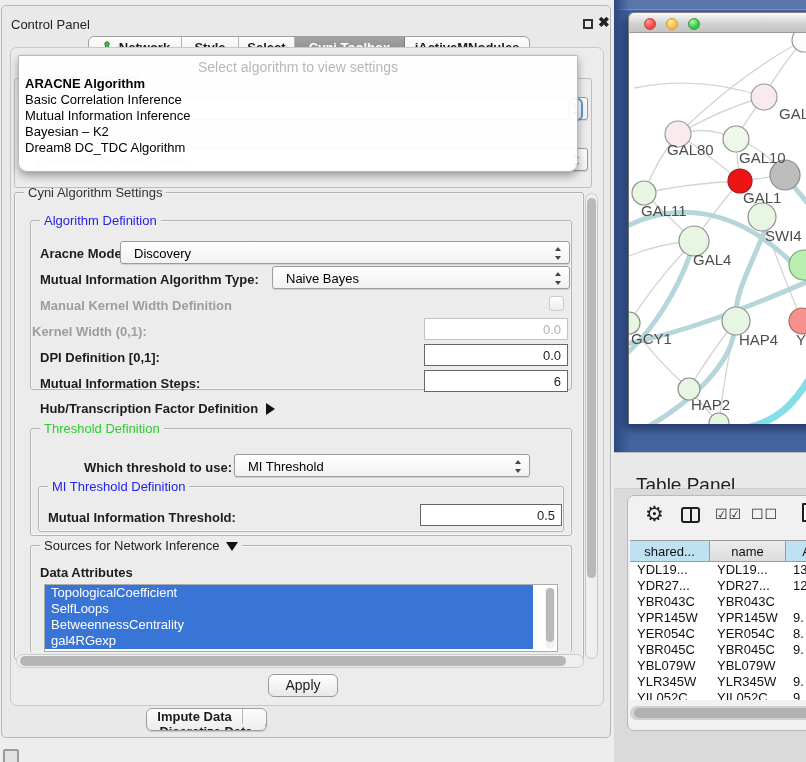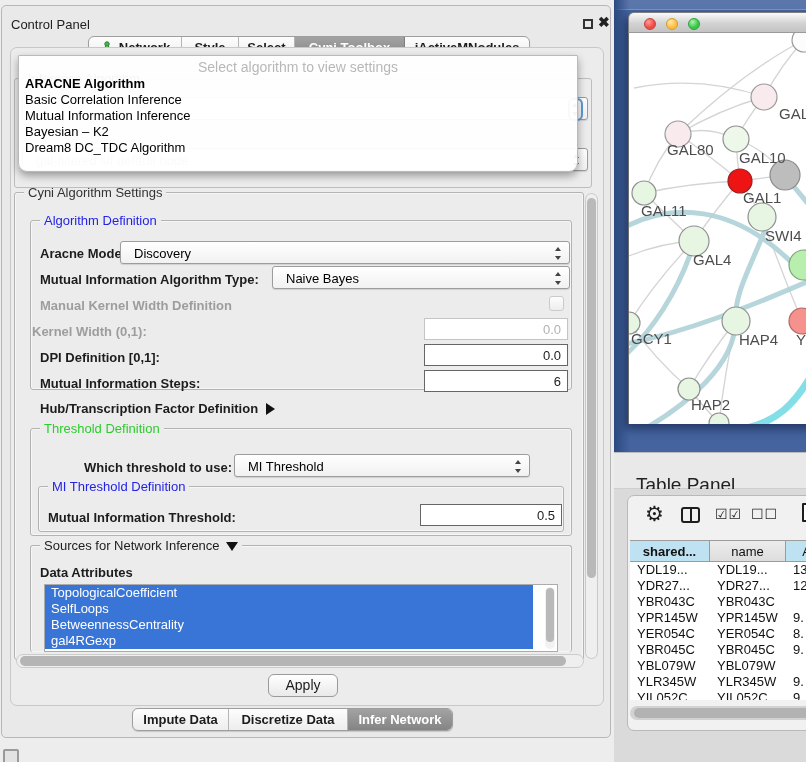--- a/index.html
+++ b/index.html
@@ -242,21 +242,21 @@
 
 <div class="abs scroll-v">
   <div class="scroll-v-thumb"></div>
 </div>
 <div class="abs scroll-h">
   <div class="scroll-h-thumb"></div>
 </div>
 
 <div class="abs apply-btn">Apply</div>
 
-<div class="abs seg-bar" style="left:132px; top:708px;" id="bottom-tabs">
+<div class="abs seg-bar" style="left:146px; top:708px;flex-direction:column;" id="bottom-tabs">
     <div class="seg" style="width: 96px;">
       <span>Impute Data</span>
     </div>
     <div class="seg" style="width: 119px;">
       <span>Discretize Data</span>
     </div>
     <div class="seg sel" style="width: 104px;">
       <span>Infer Network</span>
     </div>
   </div>
@@ -346,21 +346,21 @@
 </div>
 <div class="abs tp-area">
   <div class="tp-panel">
     <div class="gear">⚙</div>
     <div class="colicon"></div>
     <div class="cbx" style="left:87px;">☑☑</div>
     <div class="cbx" style="left:123px;">☐☐</div>
     <div class="pageicon"></div>
     <div class="tbl">
       <div class="tbl-head" id="tbl-head">
-          <div class="th selcol" style="width: 80px; font-weight: bold;">shared...</div>
+          <div class="th selcol" style="width: 80px;">shared...</div>
           <div class="th" style="width: 76px;">name</div>
           <div class="th selcol" style="width: 42px;">A</div>
         </div>
       <div id="tbl-rows">
           <div class="tr">
             <div class="td" style="width: 80px;">YDL19...</div>
             <div class="td" style="width: 76px;">YDL19...</div>
             <div class="td" style="width: 42px;">13</div>
           </div>
           <div class="tr">

